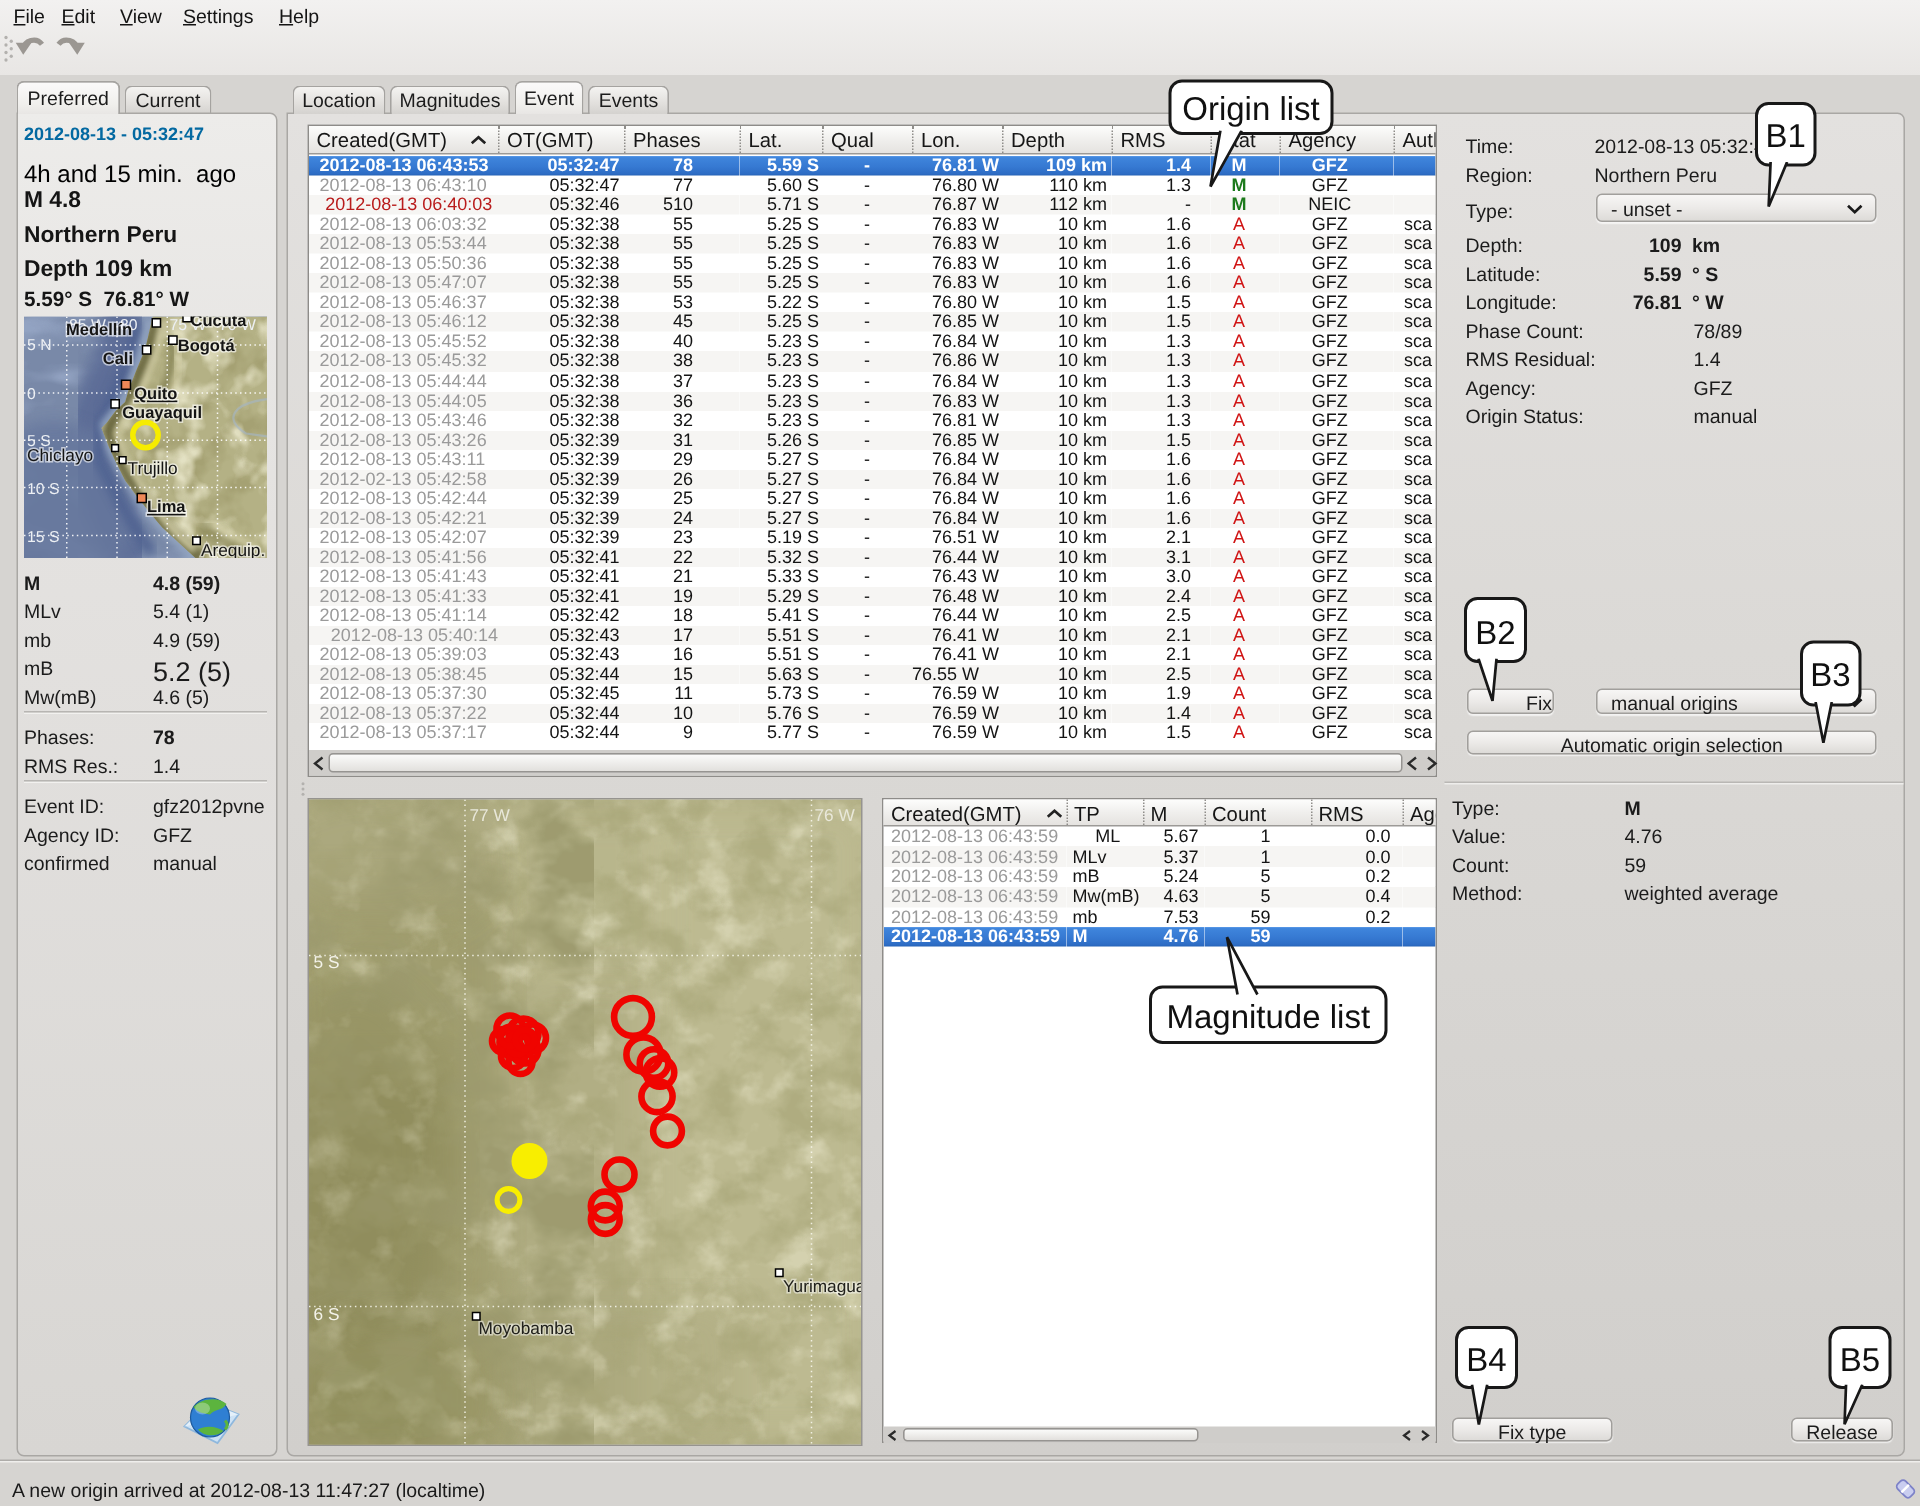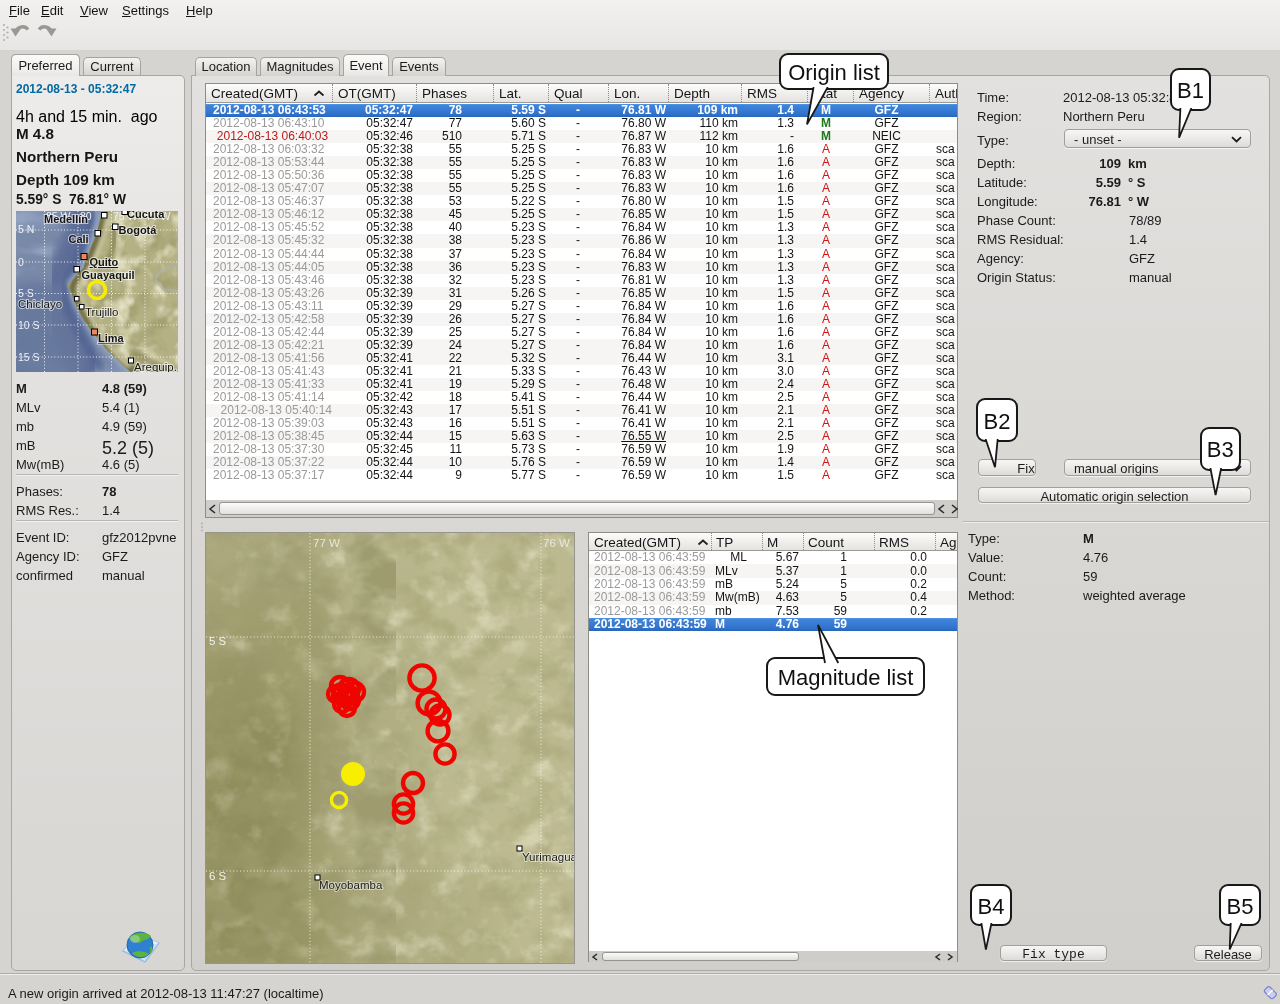--- a/index.html
+++ b/index.html
@@ -485,20 +485,33 @@
 <td style="text-align:right;padding-right:31px;">24</td>
 <td style="text-align:right;padding-right:2px;">5.27 S</td>
 <td style="text-align:center;">-</td>
 <td style="text-align:right;padding-right:2px;">76.84 W</td>
 <td style="text-align:right;padding-right:3px;">10 km</td>
 <td style="text-align:right;padding-right:13px;">1.6</td>
 <td style="text-align:center;padding-right:8px;color:#d01414;">A</td>
 <td style="text-align:center;padding-right:9px;">GFZ</td>
 <td style="text-align:left;padding-left:7px;">sca</td>
 </tr>
+<tr class="even">
+<td style="text-align:left;padding-left:7px;color:#9a9a9a;">2012-08-13 05:42:07</td>
+<td style="text-align:right;padding-right:3px;">05:32:39</td>
+<td style="text-align:right;padding-right:31px;">23</td>
+<td style="text-align:right;padding-right:2px;">5.19 S</td>
+<td style="text-align:center;">-</td>
+<td style="text-align:right;padding-right:2px;">76.51 W</td>
+<td style="text-align:right;padding-right:3px;">10 km</td>
+<td style="text-align:right;padding-right:13px;">2.1</td>
+<td style="text-align:center;padding-right:8px;color:#d01414;">A</td>
+<td style="text-align:center;padding-right:9px;">GFZ</td>
+<td style="text-align:left;padding-left:7px;">sca</td>
+</tr>
 <tr class="odd">
 <td style="text-align:left;padding-left:7px;color:#9a9a9a;">2012-08-13 05:41:56</td>
 <td style="text-align:right;padding-right:3px;">05:32:41</td>
 <td style="text-align:right;padding-right:31px;">22</td>
 <td style="text-align:right;padding-right:2px;">5.32 S</td>
 <td style="text-align:center;">-</td>
 <td style="text-align:right;padding-right:2px;">76.44 W</td>
 <td style="text-align:right;padding-right:3px;">10 km</td>
 <td style="text-align:right;padding-right:13px;">3.1</td>
 <td style="text-align:center;padding-right:8px;color:#d01414;">A</td>
@@ -569,21 +582,21 @@
 <td style="text-align:center;padding-right:8px;color:#d01414;">A</td>
 <td style="text-align:center;padding-right:9px;">GFZ</td>
 <td style="text-align:left;padding-left:7px;">sca</td>
 </tr>
 <tr class="odd">
 <td style="text-align:left;padding-left:7px;color:#9a9a9a;">2012-08-13 05:38:45</td>
 <td style="text-align:right;padding-right:3px;">05:32:44</td>
 <td style="text-align:right;padding-right:31px;">15</td>
 <td style="text-align:right;padding-right:2px;">5.63 S</td>
 <td style="text-align:center;">-</td>
-<td style="text-align:right;padding-right:2px;text-decoration:underline;">76.55 W</td>
+<td style="text-align:left;padding-right:2px;">76.55 W</td>
 <td style="text-align:right;padding-right:3px;">10 km</td>
 <td style="text-align:right;padding-right:13px;">2.5</td>
 <td style="text-align:center;padding-right:8px;color:#d01414;">A</td>
 <td style="text-align:center;padding-right:9px;">GFZ</td>
 <td style="text-align:left;padding-left:7px;">sca</td>
 </tr>
 <tr class="even">
 <td style="text-align:left;padding-left:7px;color:#9a9a9a;">2012-08-13 05:37:30</td>
 <td style="text-align:right;padding-right:3px;">05:32:45</td>
 <td style="text-align:right;padding-right:31px;">11</td>
@@ -848,21 +861,21 @@
   </svg>
 <div class="lbl" style="left:968px;top:531px;">Type:</div>
 <div class="lbl" style="left:1083px;top:531px;font-weight:bold;">M</div>
 <div class="lbl" style="left:968px;top:550px;">Value:</div>
 <div class="lbl" style="left:1083px;top:550px;">4.76</div>
 <div class="lbl" style="left:968px;top:569px;">Count:</div>
 <div class="lbl" style="left:1083px;top:569px;">59</div>
 <div class="lbl" style="left:968px;top:588px;">Method:</div>
 <div class="lbl" style="left:1083px;top:588px;">weighted average</div>
 
-<div class="btn" style="left:1000px;top:945px;width:107px;height:16px;padding-top:1px;font-family:Liberation Mono, monospace;">Fix type</div>
+<div class="btn" style="left:968px;top:945px;width:107px;height:16px;padding-top:1px;">Fix type</div>
 <div class="btn" style="left:1194px;top:945px;width:68px;height:16px;padding-top:1px;">Release</div>
 
 <div class="abs" style="left:0;top:973px;width:1280px;height:1px;background:#aeaca9;"></div>
 <div class="abs" style="left:0;top:974px;width:1280px;height:1px;background:#efeeec;"></div>
 <div class="abs" style="left:8px;top:986px;font-size:13px;color:#1a1a1a;">A new origin arrived at 2012-08-13 11:47:27 (localtime)</div>
 <svg class="abs" style="left:1262px;top:984px;" width="17" height="17" viewBox="0 0 17 17">
  <g transform="rotate(45 8.5 8.5)">
   <rect x="2.5" y="5" width="12" height="7.4" rx="2.4" fill="#c9cdf0" stroke="#7d82c8" stroke-width="1.2"></rect>
   <line x1="8.2" y1="5.2" x2="8.2" y2="12.3" stroke="#ffffff" stroke-width="1.6"></line>
  </g>

